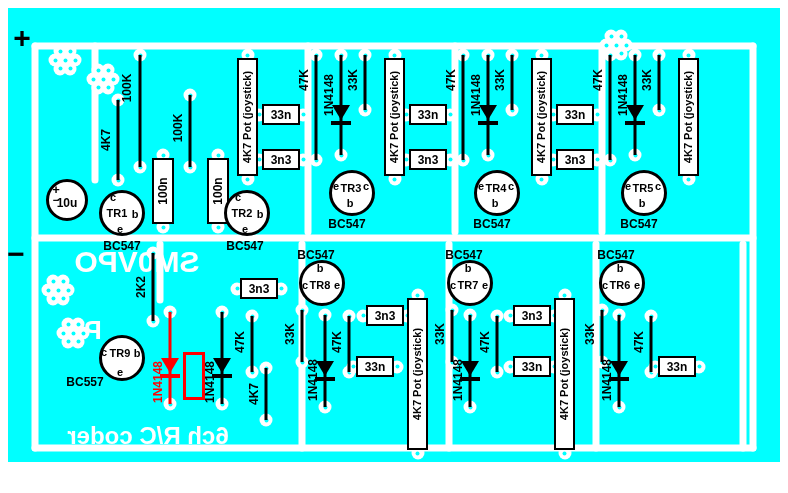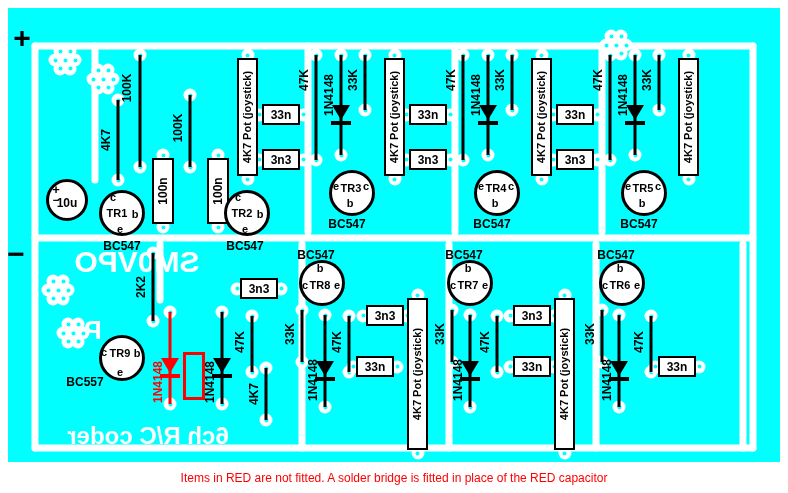--- a/index.html
+++ b/index.html
@@ -356,14 +356,13 @@
     <div class="txt" style="left: 620px; top: 285px; font-size: 11px; color: rgb(0, 0, 0);">TR6</div>
     <div class="txt" style="left: 637px; top: 285px; font-size: 11px; color: rgb(0, 0, 0);">e</div>
     <div class="txt" style="left: 104px; top: 352px; font-size: 11px; color: rgb(0, 0, 0);">c</div>
     <div class="txt" style="left: 120px; top: 353px; font-size: 11px; color: rgb(0, 0, 0);">TR9</div>
     <div class="txt" style="left: 137px; top: 353px; font-size: 11px; color: rgb(0, 0, 0);">b</div>
     <div class="txt" style="left: 120px; top: 372px; font-size: 11px; color: rgb(0, 0, 0);">e</div>
     <div class="txt" style="left: 85px; top: 382px; font-size: 12px; color: rgb(0, 0, 0);">BC557</div>
     <div class="txt mir" style="left: 137px; top: 262px; font-size: 30px; color: rgb(255, 255, 255);">SM0VPO</div>
     <div class="txt mir" style="left: 93px; top: 330px; font-size: 26px; color: rgb(255, 255, 255);">P</div>
     <div class="txt mir" style="left: 148px; top: 436px; font-size: 24px; color: rgb(255, 255, 255);">6ch R/C coder</div>
-    <div class="txt" style="left: 394px; top: 478px; font-size: 12px; color: rgb(255, 0, 0); font-weight: normal;">Items in RED are not fitted. A solder bridge is fitted in place of the RED capacitor</div>
   </div>
 
 </body></html>

